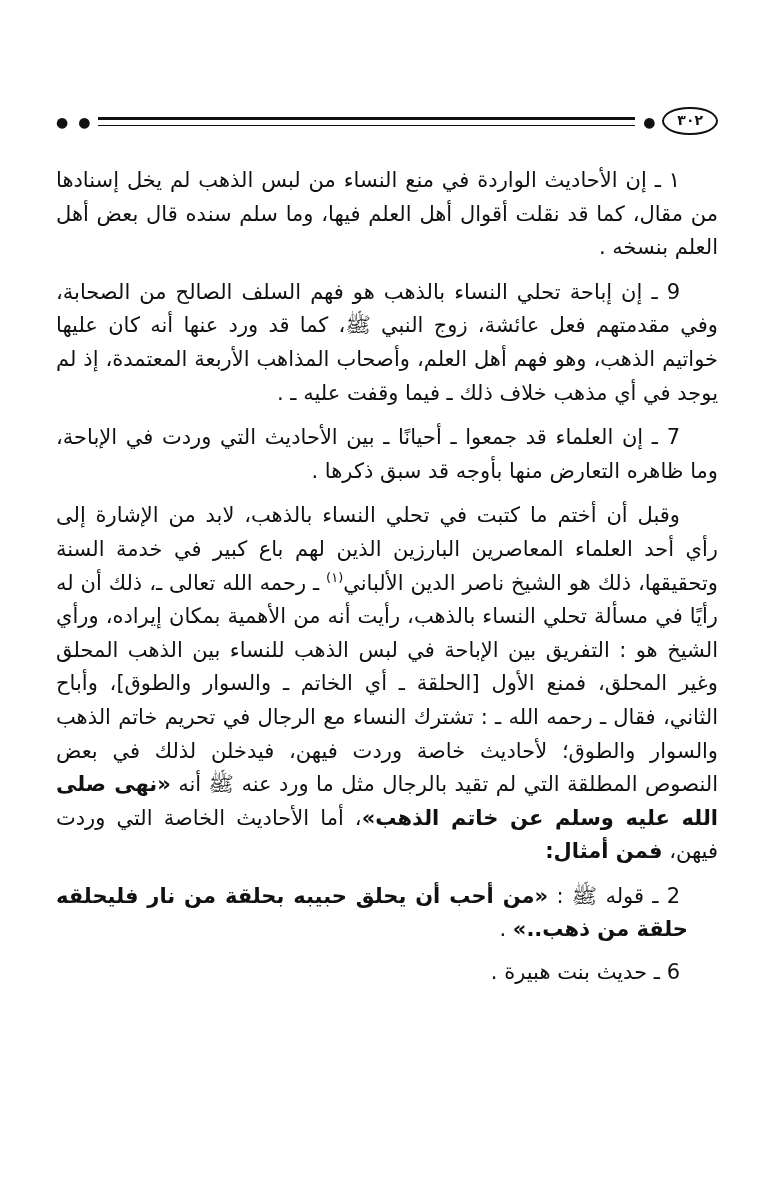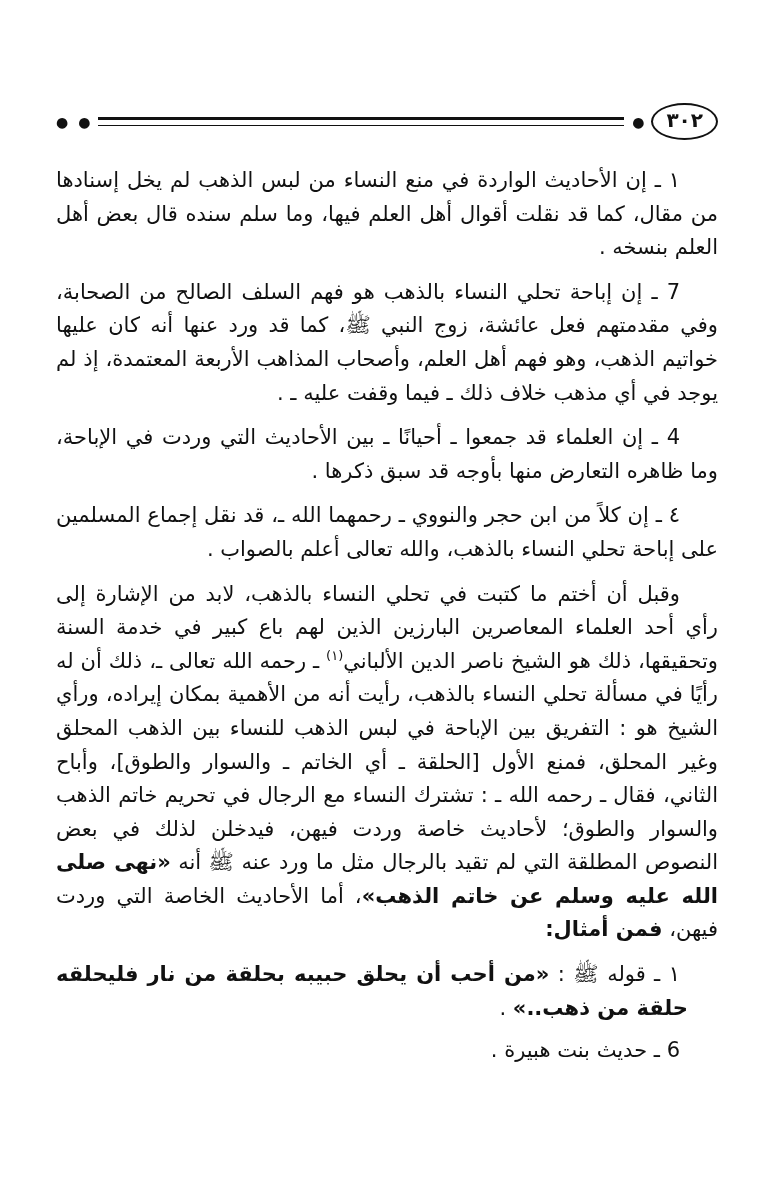--- a/index.html
+++ b/index.html
@@ -23,21 +23,21 @@
     gap: 7px;
     margin-bottom: 22px;
     height: 42px;
   }
   .page-badge {
     flex: none;
     border: 2.5px solid #111;
     border-radius: 50%;
     padding: 2px 13px 4px 13px;
     font-weight: bold;
-    font-size: 20px;
+    font-size: 14px;
     letter-spacing: 4px;
     line-height: 1.35;
   }
   .bullet {
     flex: none;
     font-size: 14px;
     line-height: 1;
     transform: translateY(1px);
   }
   .head-rule {
@@ -90,22 +90,21 @@
     <span class="bullet">●</span>
     <div class="head-rule"></div>
     <div class="head-title">
       <span class="bullet">●</span>
       <span class="bullet">●</span>
     </div>
   </div>
 
   <main>
     <p class="para"><span>١ ـ إن الأحاديث الواردة في منع النساء من لبس الذهب لم يخل إسنادها من مقال، كما قد نقلت أقوال أهل العلم فيها، وما سلم سنده قال بعض أهل العلم بنسخه .</span></p>
-    <p class="para"><span>7 ـ إن إباحة تحلي النساء بالذهب هو فهم السلف الصالح من الصحابة، وفي مقدمتهم فعل عائشة، زوج النبي ﷺ، كما قد ورد عنها أنه كان عليها خواتيم الذهب، وهو فهم أهل العلم، وأصحاب المذاهب الأربعة المعتمدة، إذ لم يوجد في أي مذهب خلاف ذلك ـ فيما وقفت عليه ـ .</span></p>
-    <p class="para"><span>4 ـ إن العلماء قد جمعوا ـ أحيانًا ـ بين الأحاديث التي وردت في الإباحة، وما ظاهره التعارض منها بأوجه قد سبق ذكرها .</span></p>
-    <p class="para"><span>٤ ـ إن كلاً من ابن حجر والنووي ـ رحمهما الله ـ، قد نقل إجماع المسلمين على إباحة تحلي النساء بالذهب، والله تعالى أعلم بالصواب .</span></p>
+    <p class="para"><span>9 ـ إن إباحة تحلي النساء بالذهب هو فهم السلف الصالح من الصحابة، وفي مقدمتهم فعل عائشة، زوج النبي ﷺ، كما قد ورد عنها أنه كان عليها خواتيم الذهب، وهو فهم أهل العلم، وأصحاب المذاهب الأربعة المعتمدة، إذ لم يوجد في أي مذهب خلاف ذلك ـ فيما وقفت عليه ـ .</span></p>
+    <p class="para"><span>7 ـ إن العلماء قد جمعوا ـ أحيانًا ـ بين الأحاديث التي وردت في الإباحة، وما ظاهره التعارض منها بأوجه قد سبق ذكرها .</span></p>
     <p class="para"><span>وقبل أن أختم ما كتبت في تحلي النساء بالذهب، لابد من الإشارة إلى رأي أحد العلماء المعاصرين البارزين الذين لهم باع كبير في خدمة السنة وتحقيقها، ذلك هو الشيخ ناصر الدين الألباني</span><sup>(١)</sup><span> ـ رحمه الله تعالى ـ، ذلك أن له رأيًا في مسألة تحلي النساء بالذهب، رأيت أنه من الأهمية بمكان إيراده، ورأي الشيخ هو : التفريق بين الإباحة في لبس الذهب للنساء بين الذهب المحلق وغير المحلق، فمنع الأول [الحلقة ـ أي الخاتم ـ والسوار والطوق]، وأباح الثاني، فقال ـ رحمه الله ـ : تشترك النساء مع الرجال في تحريم خاتم الذهب والسوار والطوق؛ لأحاديث خاصة وردت فيهن، فيدخلن لذلك في بعض النصوص المطلقة التي لم تقيد بالرجال مثل ما ورد عنه ﷺ أنه </span><span class="bold">«نهى صلى الله عليه وسلم عن خاتم الذهب»</span><span>، أما الأحاديث الخاصة التي وردت فيهن، </span><span class="bold">فمن أمثال:</span></p>
 
-    <p class="list-item"><span>١ ـ قوله ﷺ : </span><span class="bold">«من أحب أن يحلق حبيبه بحلقة من نار فليحلقه حلقة من ذهب..»</span><span> .</span></p>
+    <p class="list-item"><span>2 ـ قوله ﷺ : </span><span class="bold">«من أحب أن يحلق حبيبه بحلقة من نار فليحلقه حلقة من ذهب..»</span><span> .</span></p>
     <p class="list-item"><span>6 ـ حديث بنت هبيرة .</span></p>
   </main>
 
 </div>
 
 </body></html>

